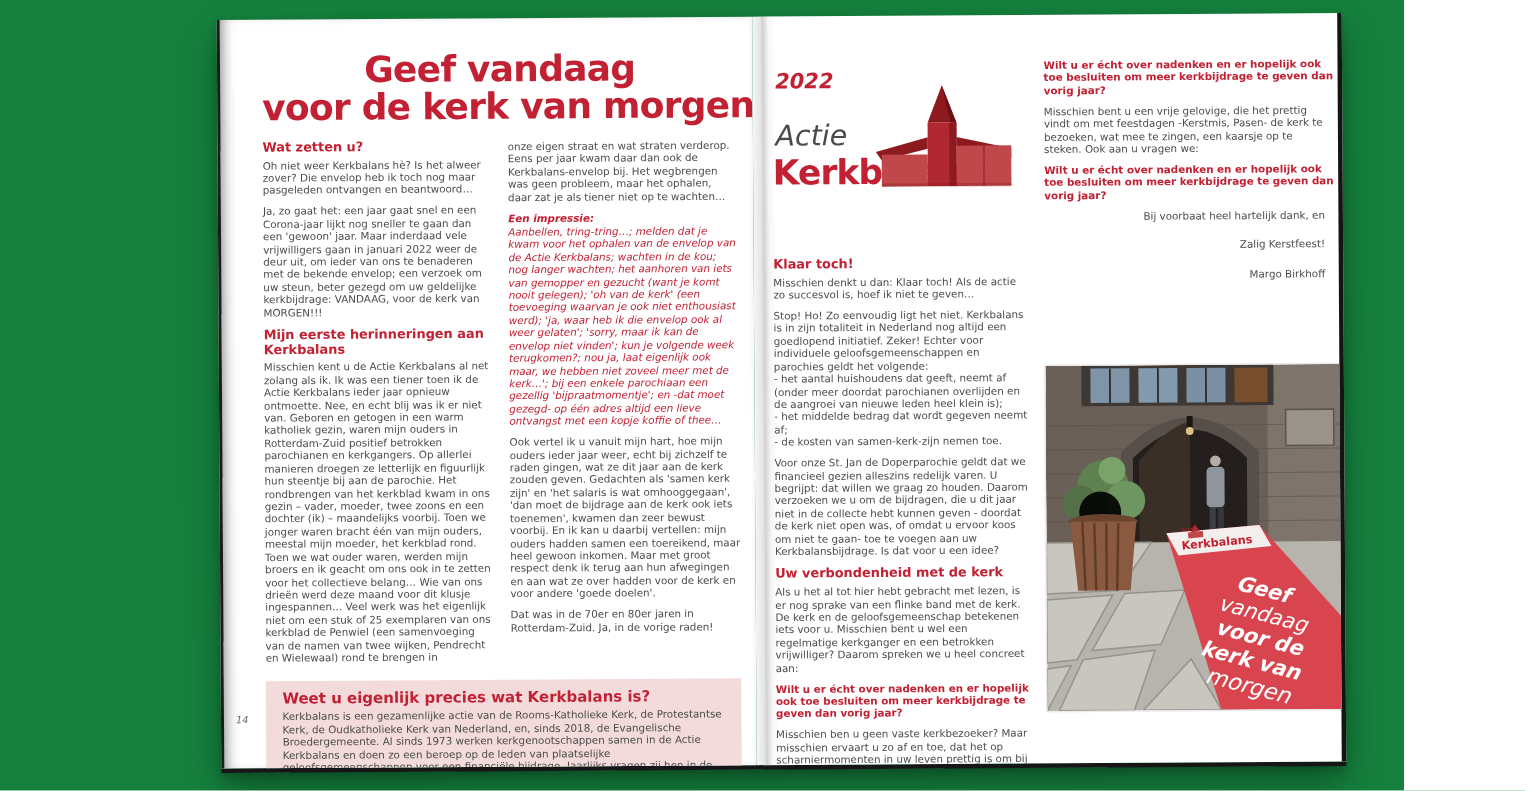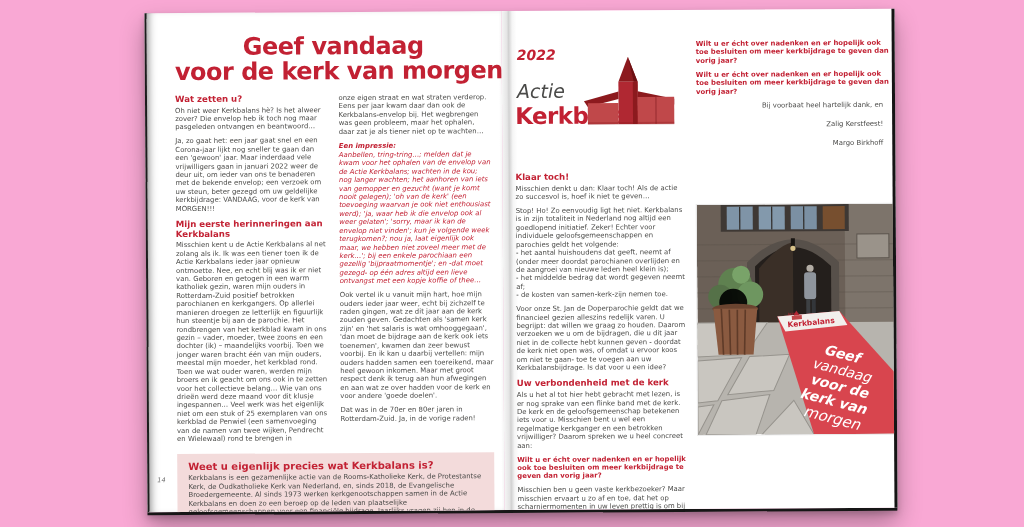--- a/index.html
+++ b/index.html
@@ -2,21 +2,21 @@
 <html style="--accent: #c22133; --dark-red: #8c1a1e; --logo-red: #b02832; --pink: #f3dbdb; --text: #4b4b49; --carpet: #d8454e;"><head>
 <meta charset="utf-8">
 <style>
   :root{
     --accent:#c22133; --dark-red:#8c1a1e; --logo-red:#b02832;
     --pink:#f3dbdb; --text:#4b4b49; --carpet:#d8454e;
   }
   *{margin:0;padding:0;box-sizing:border-box;}
   html,body{width:1024px;height:527px;background:#ffffff;overflow:hidden;
     font-family:"DejaVu Sans","Liberation Sans",sans-serif;}
-  .stage{position:relative;width:1024px;height:527px;background:#f9a8d4;}
+  .stage{position:relative;width:936px;height:527px;background:#15803d;}
 
   .book{position:absolute;left:146px;top:11px;width:750px;height:502px;display:flex;
     transform:rotate(-0.35deg);
     box-shadow:0 12px 24px rgba(0,0,0,.30), 0 3px 6px rgba(0,0,0,.18);
     border-bottom:3px solid #161616;}
   .page{position:relative;background:#fff;height:499px;overflow:hidden;}
   .page-left{width:357px;border-left:2px solid #1c1c1c;
     box-shadow:inset 7px 0 9px -6px rgba(0,0,0,.5);
     padding:20px 10px 0 28px;}
   .page-right{width:393px;border-right:3px solid #141414;
@@ -130,20 +130,21 @@
               <p class="blk blk-heading">Uw verbondenheid met de kerk</p>
               <p class="blk blk-body">Als u het al tot hier hebt gebracht met lezen, is er nog sprake van een flinke band met de kerk. De kerk en de geloofsgemeenschap betekenen iets voor u. Misschien bent u wel een regelmatige kerkganger en een betrokken vrijwilliger? Daarom spreken we u heel concreet aan:</p>
               <p class="blk blk-red-bold">Wilt u er écht over nadenken en er hopelijk ook toe besluiten om meer kerkbijdrage te geven dan vorig jaar?</p>
               <p class="blk blk-body">Misschien ben u geen vaste kerkbezoeker? Maar misschien ervaart u zo af en toe, dat het op scharniermomenten in uw leven prettig is om bij de kerk, bij uw geloofsgemeenschap onderdak te zijn, te kunnen schuilen? Daarom spreken we ook u heel persoonlijk aan:</p>
             </div>
         </div>
 
         <div class="rcol2">
           <div class="rcol2-text">
               <p class="blk blk-red-bold">Wilt u er écht over nadenken en er hopelijk ook toe besluiten om meer kerkbijdrage te geven dan vorig jaar?</p>
+              <p class="blk blk-body">Misschien bent u een vrije gelovige, die het prettig vindt om met feestdagen -Kerstmis, Pasen- de kerk te bezoeken, wat mee te zingen, een kaarsje op te steken. Ook aan u vragen we:</p>
               <p class="blk blk-red-bold">Wilt u er écht over nadenken en er hopelijk ook toe besluiten om meer kerkbijdrage te geven dan vorig jaar?</p>
               <p class="blk blk-right">Bij voorbaat heel hartelijk dank, en</p>
               <p class="blk blk-right">Zalig Kerstfeest!</p>
               <p class="blk blk-right">Margo Birkhoff</p>
             </div>
 
           <div class="photo">
             <svg viewBox="0 0 207 230" preserveAspectRatio="none" aria-hidden="true">
 
               <rect x="0" y="0" width="207" height="120" fill="#6b6057"></rect>

